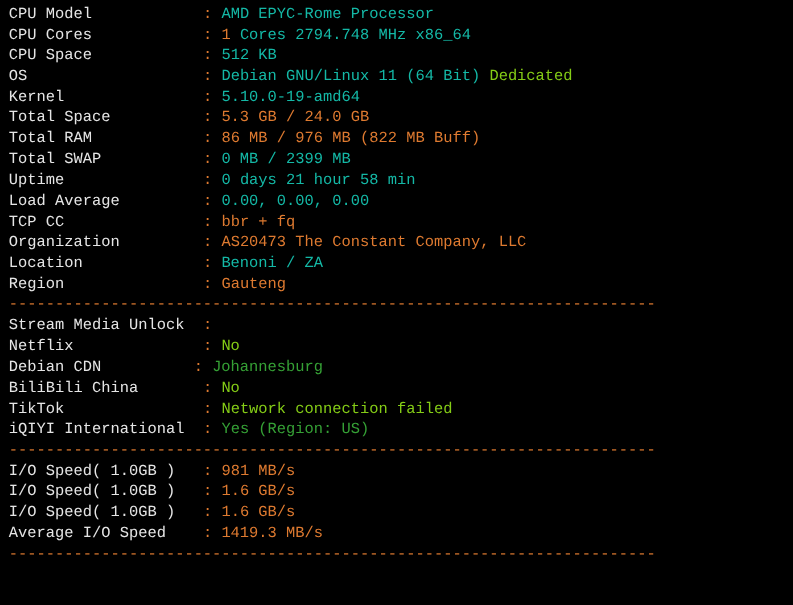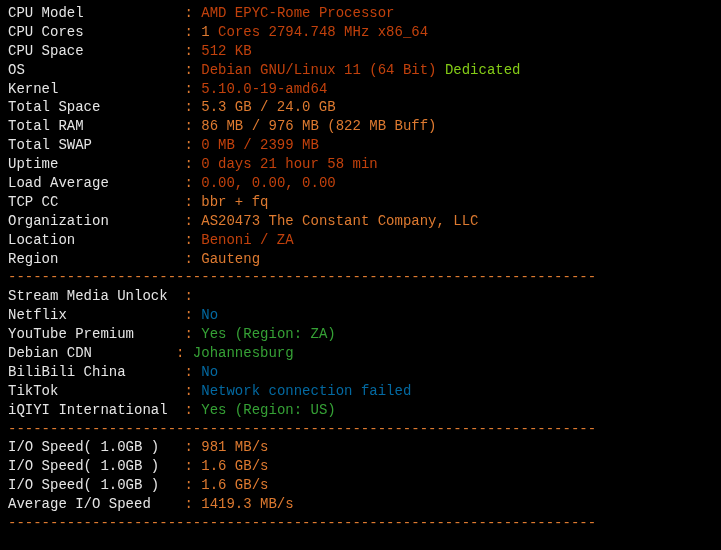--- a/index.html
+++ b/index.html
@@ -8,25 +8,25 @@
       color: #ccc;
       font-family: "Consolas", "Courier New", monospace;
       font-size: 14px;
       line-height: 1.35;
       padding: 4px 8px;
       width: 721px;
     }
     .row { white-space: pre; }
     .label { color: #e5e5e5; }
     .colon { color: #de7a30; }
-    .cyan { color: #c2410c; }
+    .cyan { color: #14b8a6; }
     .orange { color: #de7a30; }
     .white { color: #84cc16; }
     .green { color: #35a035; }
-    .red { color: #0369a1; margin-top: 24px; }
+    .red { color: #84cc16; margin-top: 24px; }
     .dashes { color: #de7a30; white-space: pre; overflow: hidden; }
   </style>
 </head>
 <body>
 
 <div>
 <div class="row"><span class="label">CPU Model</span><span class="label pad">            </span><span class="colon">: </span><span class="cyan">AMD EPYC-Rome Processor</span></div>
 <div class="row"><span class="label">CPU Cores</span><span class="label pad">            </span><span class="colon">: </span><span class="orange">1</span><span class="cyan"> Cores 2794.748 MHz x86_64</span></div>
 <div class="row"><span class="label">CPU Space</span><span class="label pad">            </span><span class="colon">: </span><span class="cyan">512 KB</span></div>
 <div class="row"><span class="label">OS</span><span class="label pad">                   </span><span class="colon">: </span><span class="cyan">Debian GNU/Linux 11 (64 Bit) </span><span class="white">Dedicated</span></div>
@@ -40,21 +40,20 @@
 <div class="row"><span class="label">Organization</span><span class="label pad">         </span><span class="colon">: </span><span class="orange">AS20473 The Constant Company, LLC</span></div>
 <div class="row"><span class="label">Location</span><span class="label pad">             </span><span class="colon">: </span><span class="cyan">Benoni / ZA</span></div>
 <div class="row"><span class="label">Region</span><span class="label pad">               </span><span class="colon">: </span><span class="orange">Gauteng</span></div>
 </div>
 
 <div class="dashes">----------------------------------------------------------------------</div>
 
 <div>
 <div class="row"><span class="label">Stream Media Unlock</span><span class="label pad">  </span><span class="colon">:</span></div>
 <div class="row"><span class="label">Netflix</span><span class="label pad">              </span><span class="colon">: </span><span class="red">No</span></div>
-<div class="row"><span class="label">YouTube Premium</span><span class="label pad">      </span><span class="colon">: </span><span class="green">Yes (Region: ZA)</span></div>
 <div class="row"><span class="label">Debian CDN</span><span class="label pad">          </span><span class="colon">: </span><span class="green">Johannesburg</span></div>
 <div class="row"><span class="label">BiliBili China</span><span class="label pad">       </span><span class="colon">: </span><span class="red">No</span></div>
 <div class="row"><span class="label">TikTok</span><span class="label pad">               </span><span class="colon">: </span><span class="red">Network connection failed</span></div>
 <div class="row"><span class="label">iQIYI International</span><span class="label pad">  </span><span class="colon">: </span><span class="green">Yes (Region: US)</span></div>
 </div>
 
 <div class="dashes">----------------------------------------------------------------------</div>
 
 <div>
 <div class="row"><span class="label">I/O Speed( 1.0GB )</span><span class="label pad">   </span><span class="colon">: </span><span class="orange">981 MB/s</span></div>

